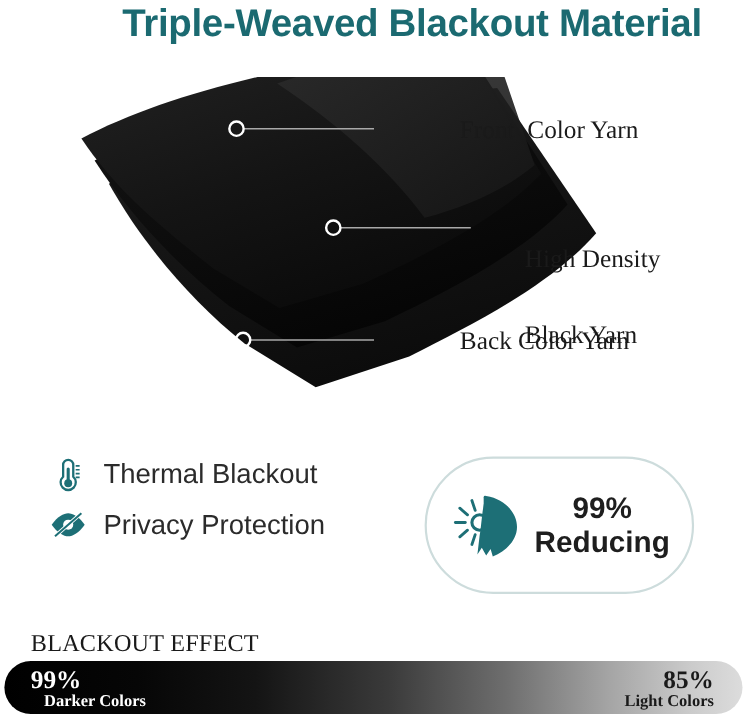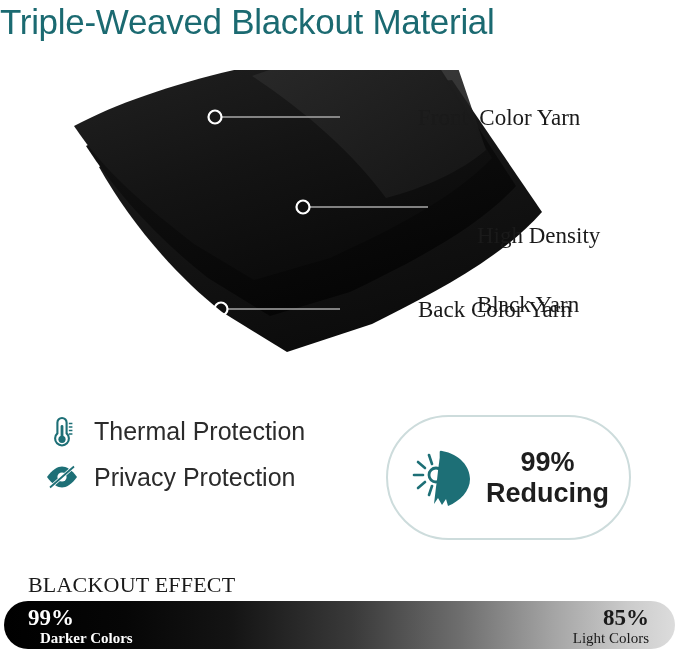--- a/index.html
+++ b/index.html
@@ -14,23 +14,23 @@
     overflow: hidden;
     position: relative;
   }
 
   
   .title {
     position: absolute;
     left: 0;
     top: 2px;
     width: 638px;
-    text-align: left;
-    font-family: "Liberation Sans", sans-serif;
-    font-weight: normal;
+    text-align: right;
+    font-family: "Liberation Sans", sans-serif;
+    font-weight: bold;
     font-size: 35px;
     letter-spacing: -0.3px;
     color: #1b6a71;
     white-space: nowrap;
   }
 
   
   .fabric-stage {
     position: absolute;
     left: 0;
@@ -168,21 +168,21 @@
     white-space: nowrap;
   }
   .effect-cap {
     font-family: "Liberation Serif", serif;
     font-weight: bold;
     font-size: 15px;
     line-height: 17px;
     white-space: nowrap;
     margin-left: 12px;
   }
-  .effect-right .effect-cap { font-weight: normal; text-align: center; }
+  .effect-right .effect-cap { font-weight: bold; text-align: center; }
 </style>
 </head>
 <body>
 
 <div class="title">Triple-Weaved Blackout Material</div>
 
 <div class="fabric-stage">
   <svg class="fabric-svg" width="679" height="290" viewBox="0 0 679 290">
     <defs>
       <linearGradient id="layTop" x1="0" y1="0" x2="0.6" y2="1">
@@ -236,21 +236,21 @@
       <svg width="30" height="34" viewBox="0 0 30 34">
         <path d="M15,4 a4.6,4.6 0 0 1 4.6,4.6 V19.4 a6.9,6.9 0 1 1 -9.2,0 V8.6 A4.6,4.6 0 0 1 15,4 Z" fill="none" stroke="#1d6f76" stroke-width="2.1"></path>
         <circle cx="15" cy="25.3" r="3.6" fill="#1d6f76"></circle>
         <rect x="13.6" y="11" width="2.8" height="12" rx="1.4" fill="#1d6f76"></rect>
         <line x1="21.8" y1="9.5" x2="25.4" y2="9.5" stroke="#1d6f76" stroke-width="1.5"></line>
         <line x1="21.8" y1="13" x2="25.4" y2="13" stroke="#1d6f76" stroke-width="1.5"></line>
         <line x1="21.8" y1="16.5" x2="25.4" y2="16.5" stroke="#1d6f76" stroke-width="1.5"></line>
         <line x1="21.8" y1="20" x2="25.4" y2="20" stroke="#1d6f76" stroke-width="1.5"></line>
       </svg>
     </span>
-    <span class="feature-text">Thermal Protection</span>
+    <span class="feature-text">Thermal Blackout</span>
   </div>
 
 
   <div class="feature-row">
     <span class="feature-icon">
       <svg width="36" height="28" viewBox="0 0 36 28">
         <path d="M3,14 C8,6.5 14,3.5 18,3.5 C22,3.5 28,6.5 33,14 C28,21.5 22,24.5 18,24.5 C14,24.5 8,21.5 3,14 Z" fill="#1d6f76"></path>
         <circle cx="18" cy="14" r="4.6" fill="#ffffff"></circle>
         <line x1="6" y1="24.5" x2="30" y2="3.5" stroke="#ffffff" stroke-width="3.4"></line>
         <line x1="6" y1="24.5" x2="30" y2="3.5" stroke="#1d6f76" stroke-width="1.8"></line>

